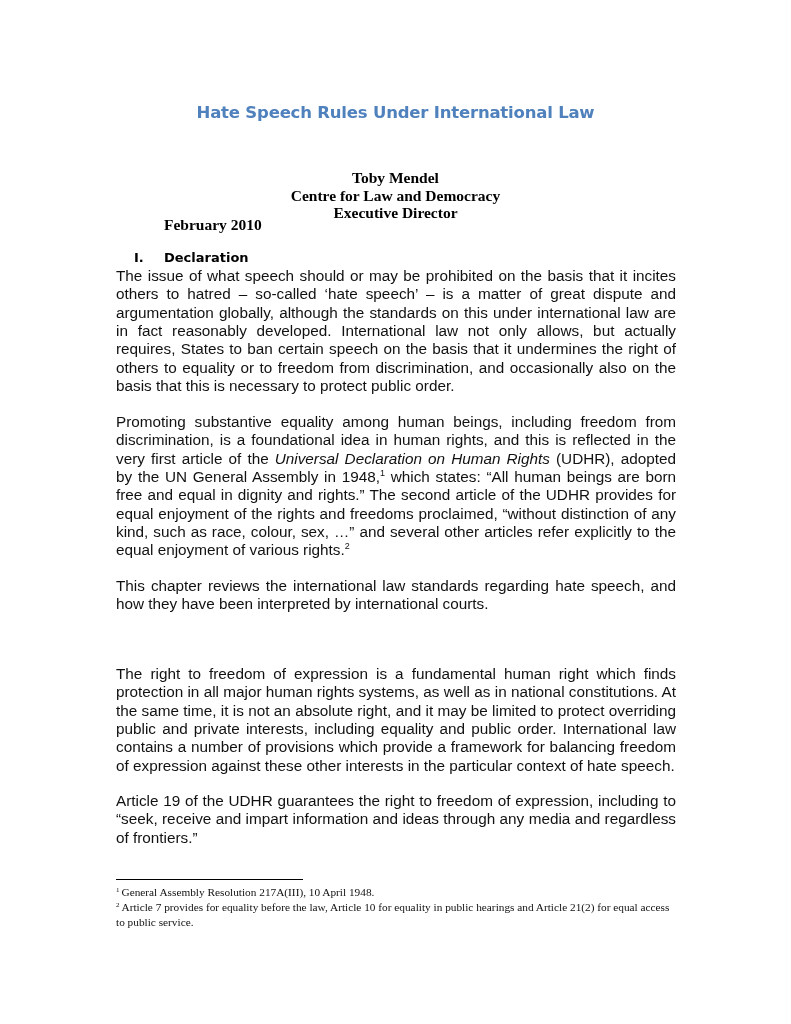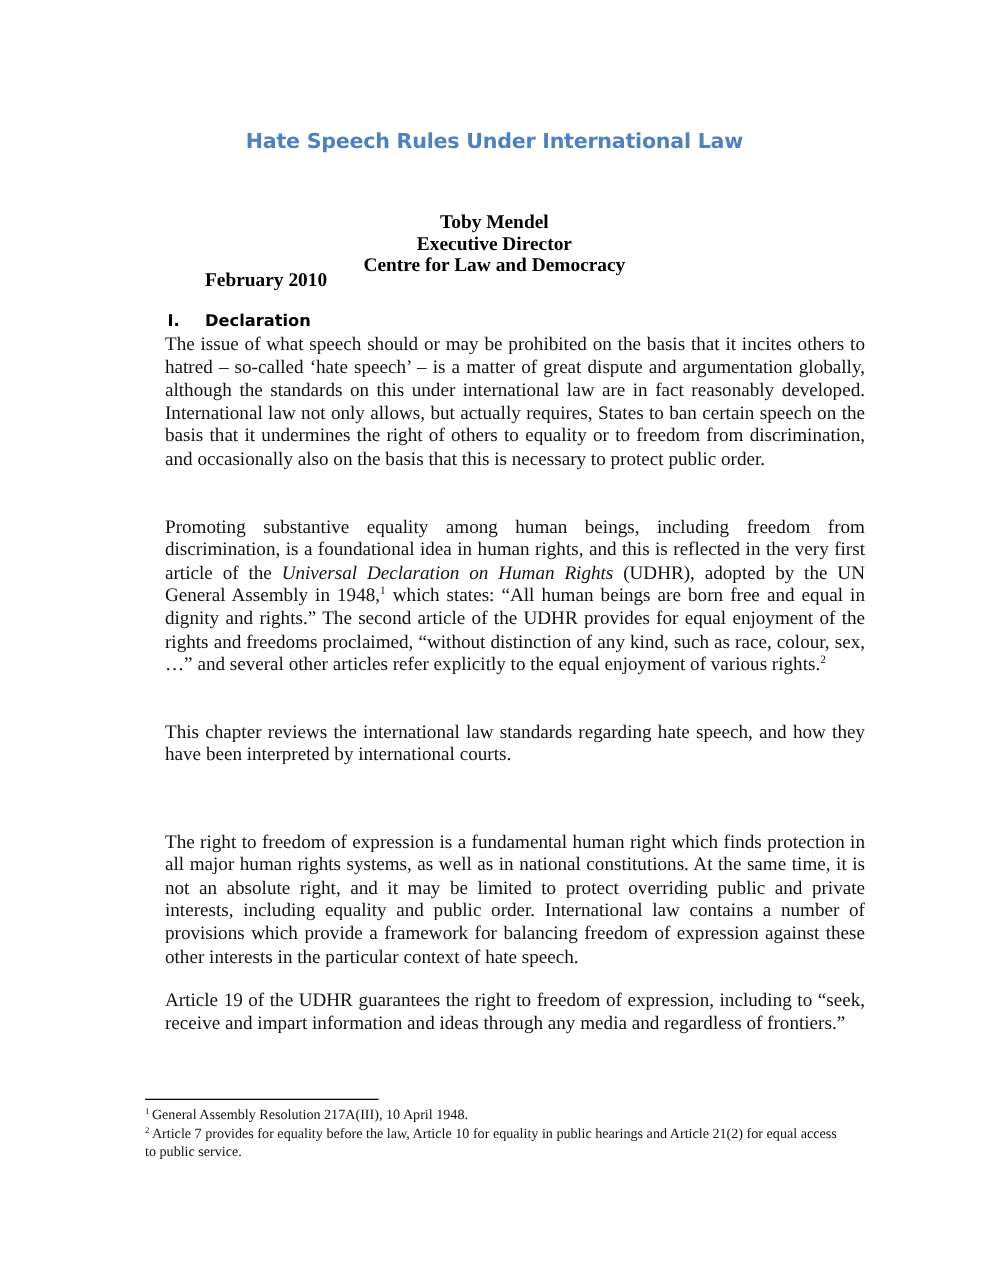--- a/index.html
+++ b/index.html
@@ -31,22 +31,22 @@
     .heading {
       position: absolute; left: 134px;
       font-family: "DejaVu Sans", sans-serif;
       font-size: 13px; font-weight: bold; color: #000;
       white-space: nowrap;
     }
     .heading .num { display: inline-block; width: 30px; }
     .heading.h2 { left: 143px; }
     .heading.h2 .num { width: 22px; }
     .para {
-      position: absolute; left: 132px; width: 560px;
-      font-family: Liberation Serif, serif;
+      position: absolute; left: 116px; width: 560px;
+      font-family: Liberation Sans, sans-serif;
       font-size: 15.3px; line-height: 18.35px; color: #111;
       text-align: justify;
     }
     .para p { margin: 0; }
     .para sup { font-size: 9px; line-height: 0; vertical-align: 6px; }
     .para em { font-style: italic; }
     .fn-rule {
       position: absolute; left: 116px; top: 879px; width: 187px; height: 0;
       border-top: 1px solid #000;
     }
@@ -59,22 +59,22 @@
   </style>
 </head>
 <body>
 
 <div class="page">
 
   <div class="title">Hate Speech Rules Under International Law</div>
 
   <div class="author-block">
     <div>Toby Mendel</div>
+    <div>Centre for Law and Democracy</div>
     <div>Executive Director</div>
-    <div>Centre for Law and Democracy</div>
   </div>
 
   <div class="date">February 2010</div>
 
   <div class="heading" style="top:250px;">
     <span class="num">I.</span><span>Declaration</span>
   </div>
 
   <div class="para" style="top:267px;">
     <p>The issue of what speech should or may be prohibited on the basis that it incites others to hatred – so-called ‘hate speech’ – is a matter of great dispute and argumentation globally, although the standards on this under international law are in fact reasonably developed. International law not only allows, but actually requires, States to ban certain speech on the basis that it undermines the right of others to equality or to freedom from discrimination, and occasionally also on the basis that this is necessary to protect public order.</p>

